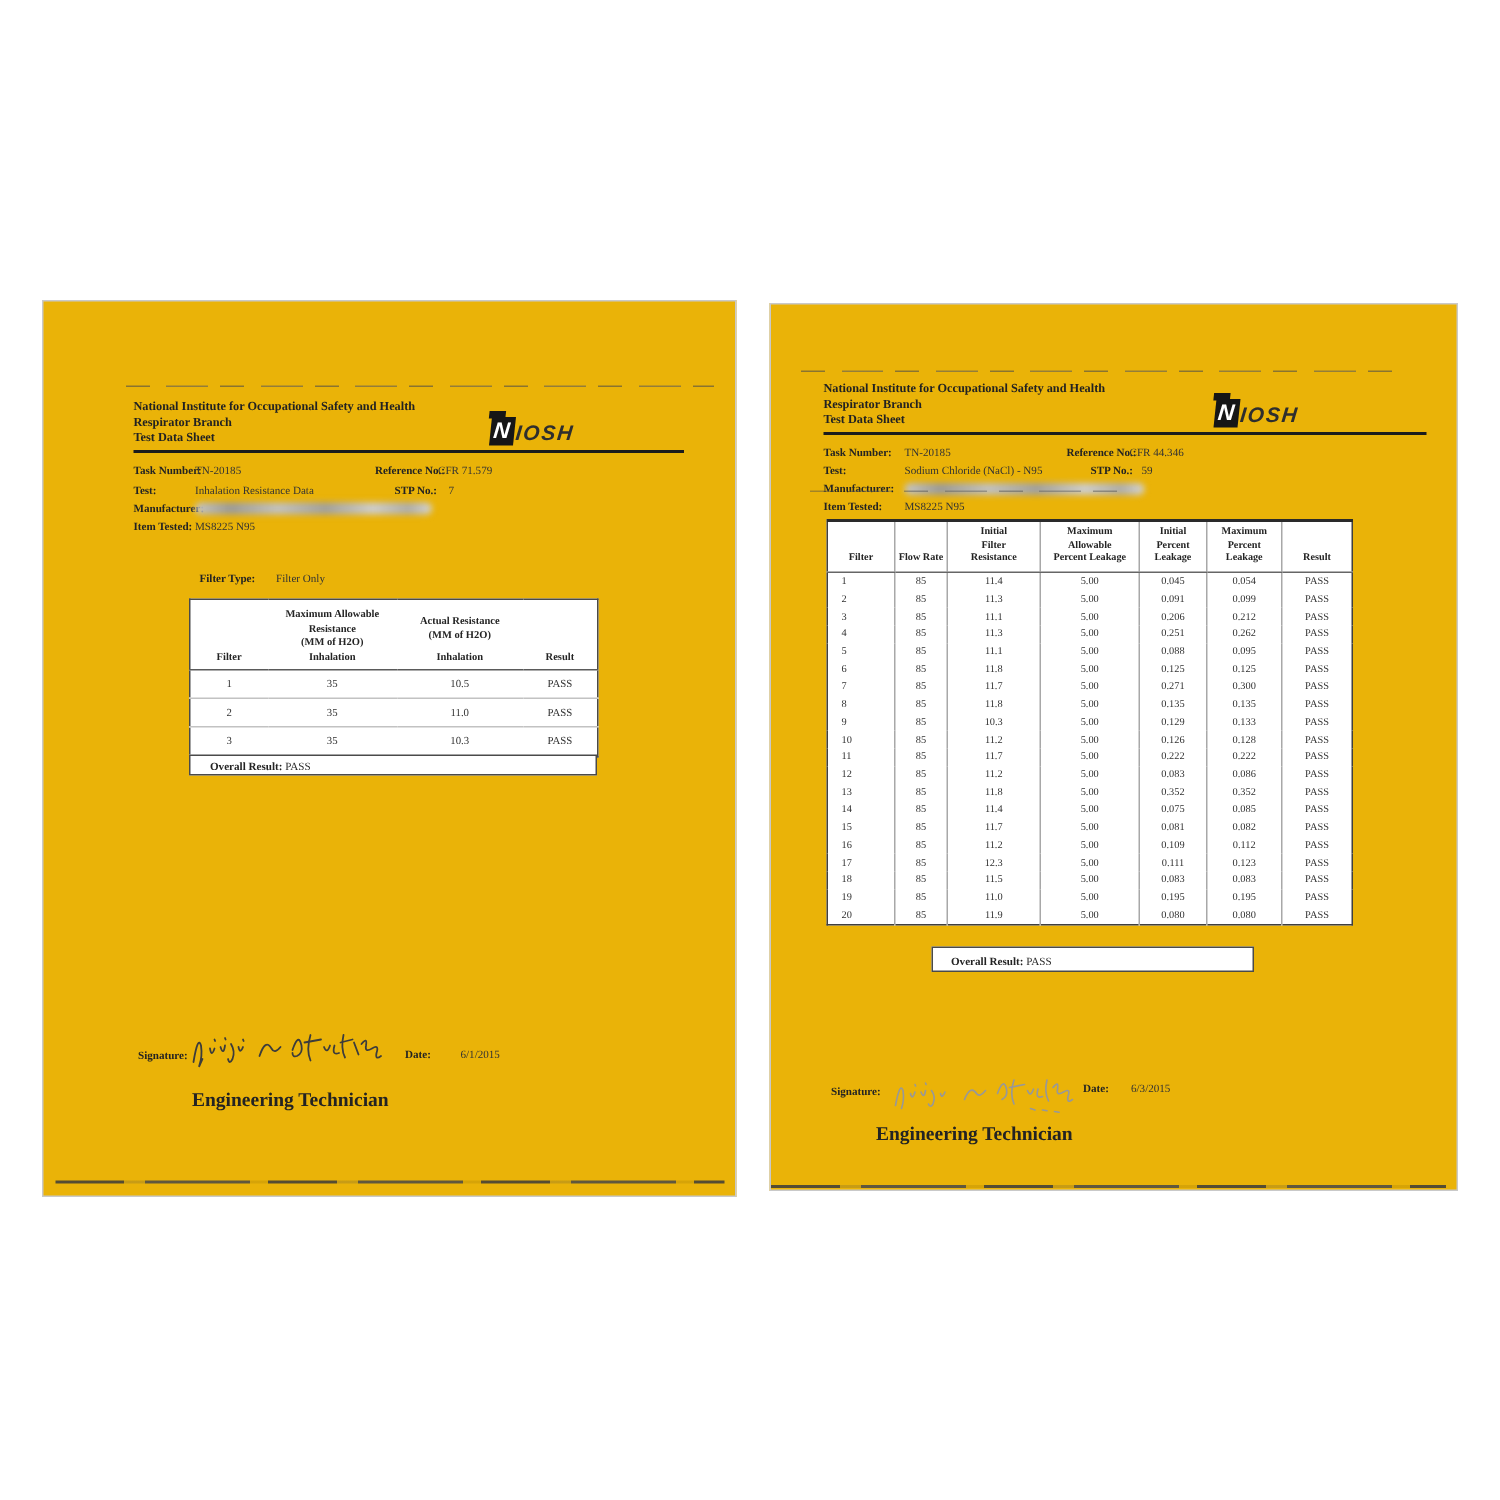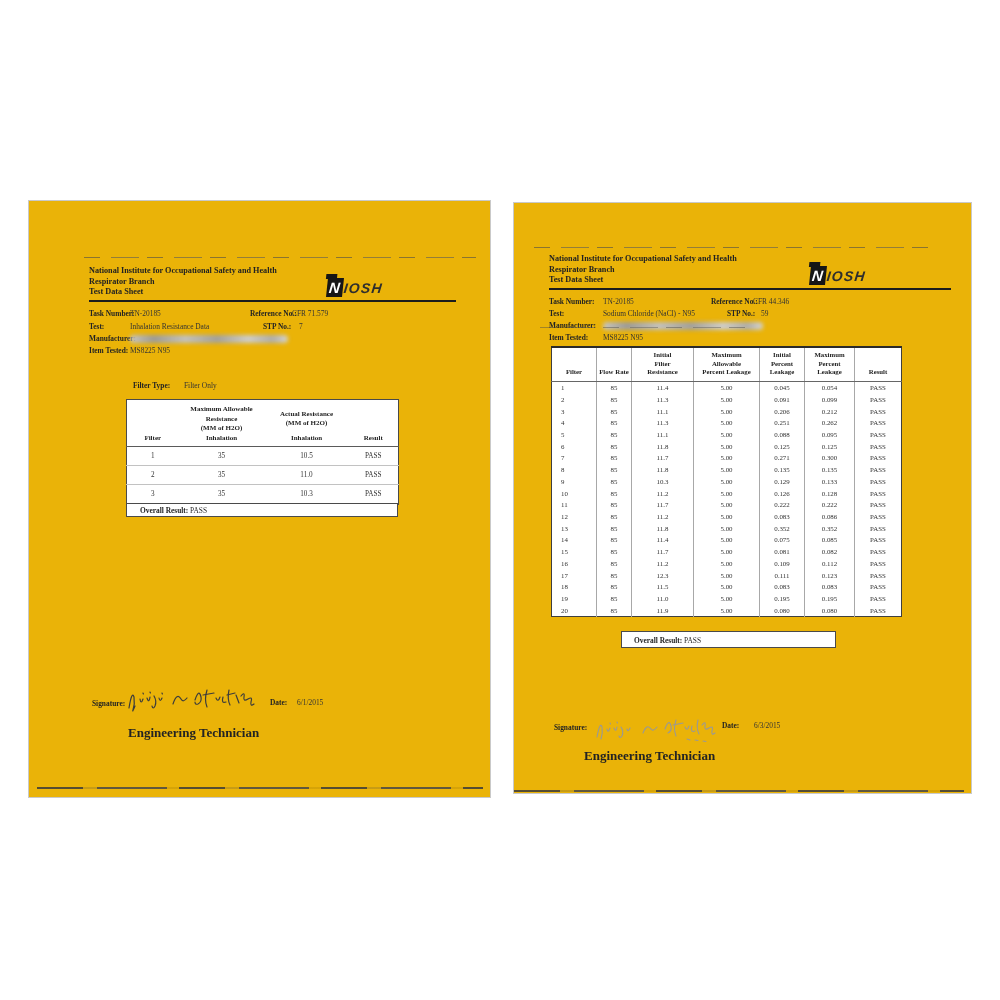--- a/index.html
+++ b/index.html
@@ -152,21 +152,21 @@
     <path d="M84 8 Q81 18 84 25"></path>
       <path d="M80 13 L91 11"></path>
     <path d="M93 16 Q95 21 97 15"></path>
     <path d="M100 15 Q98 22 103 20"></path>
     <path d="M106 8 Q104 17 107 23"></path>
       <path d="M104 13 L112 11"></path>
     <path d="M113 13 L116 21"></path>
     <path d="M118 14 Q122 9 121 15 Q120 20 125 17 Q130 14 128 20 Q127 25 131 22"></path>
   </svg>
   <span class="fl" style="left:241px;top:497px;" data-name="date-label">Date:</span>
-  <span class="fv" style="left:268px;top:497px;" data-name="date-value">6/1/2015</span>
+  <span class="fv" style="left:278px;top:497px;" data-name="date-value">6/1/2015</span>
   <span class="sig-title" style="left:99px;top:524px;" data-name="signer-title">Engineering Technician</span>
 
   <div class="scanline" style="left:8px;top:586px;width:446px;" data-name="scan-artifact-line"></div>
 </div>
 
 <div class="page" style="left:513px;top:202px;width:457px;height:590px;" data-name="scanned-page-nacl-test">
 
   <div class="artifact" style="left:20px;top:44px;width:400px;" data-name="scan-artifact-line"></div>
 
   <div class="org abs" style="left:35px;top:51px;" data-name="letterhead">

